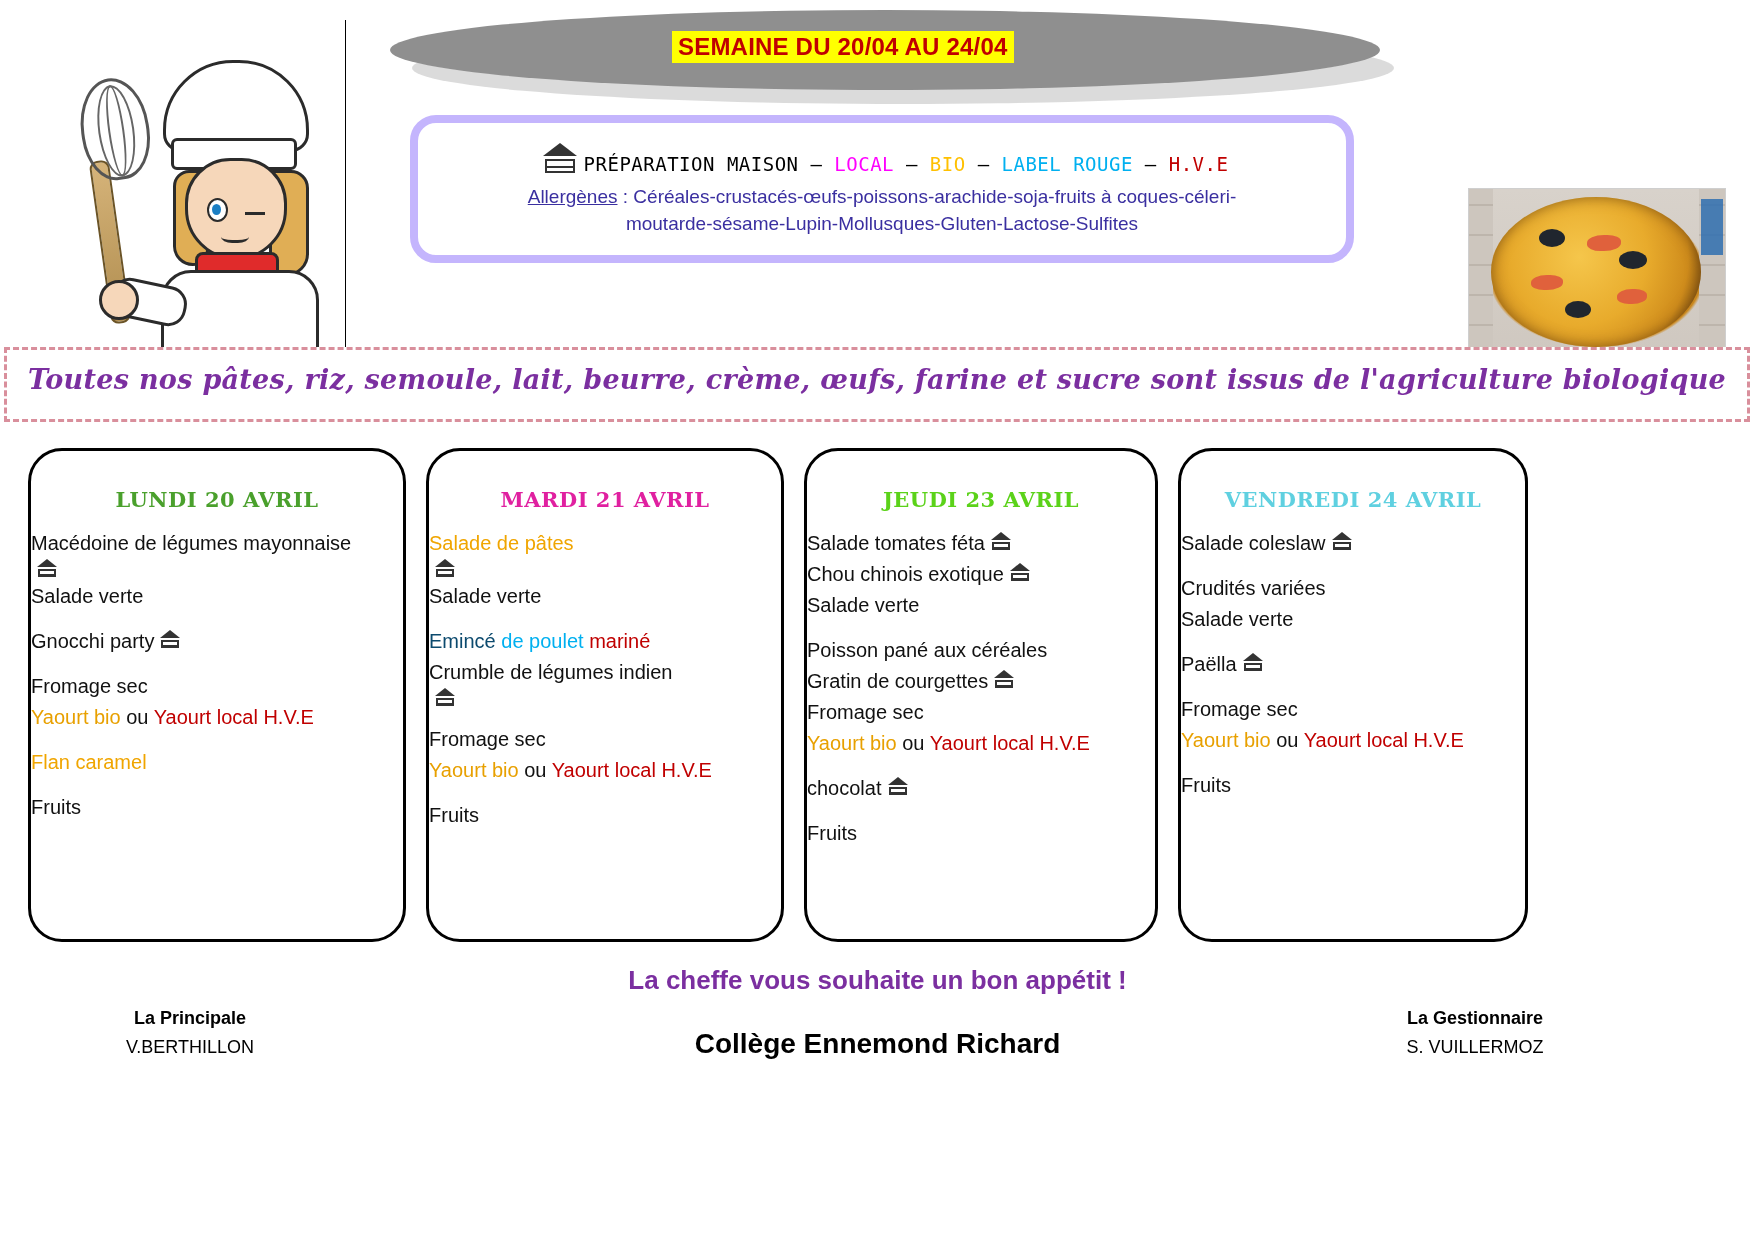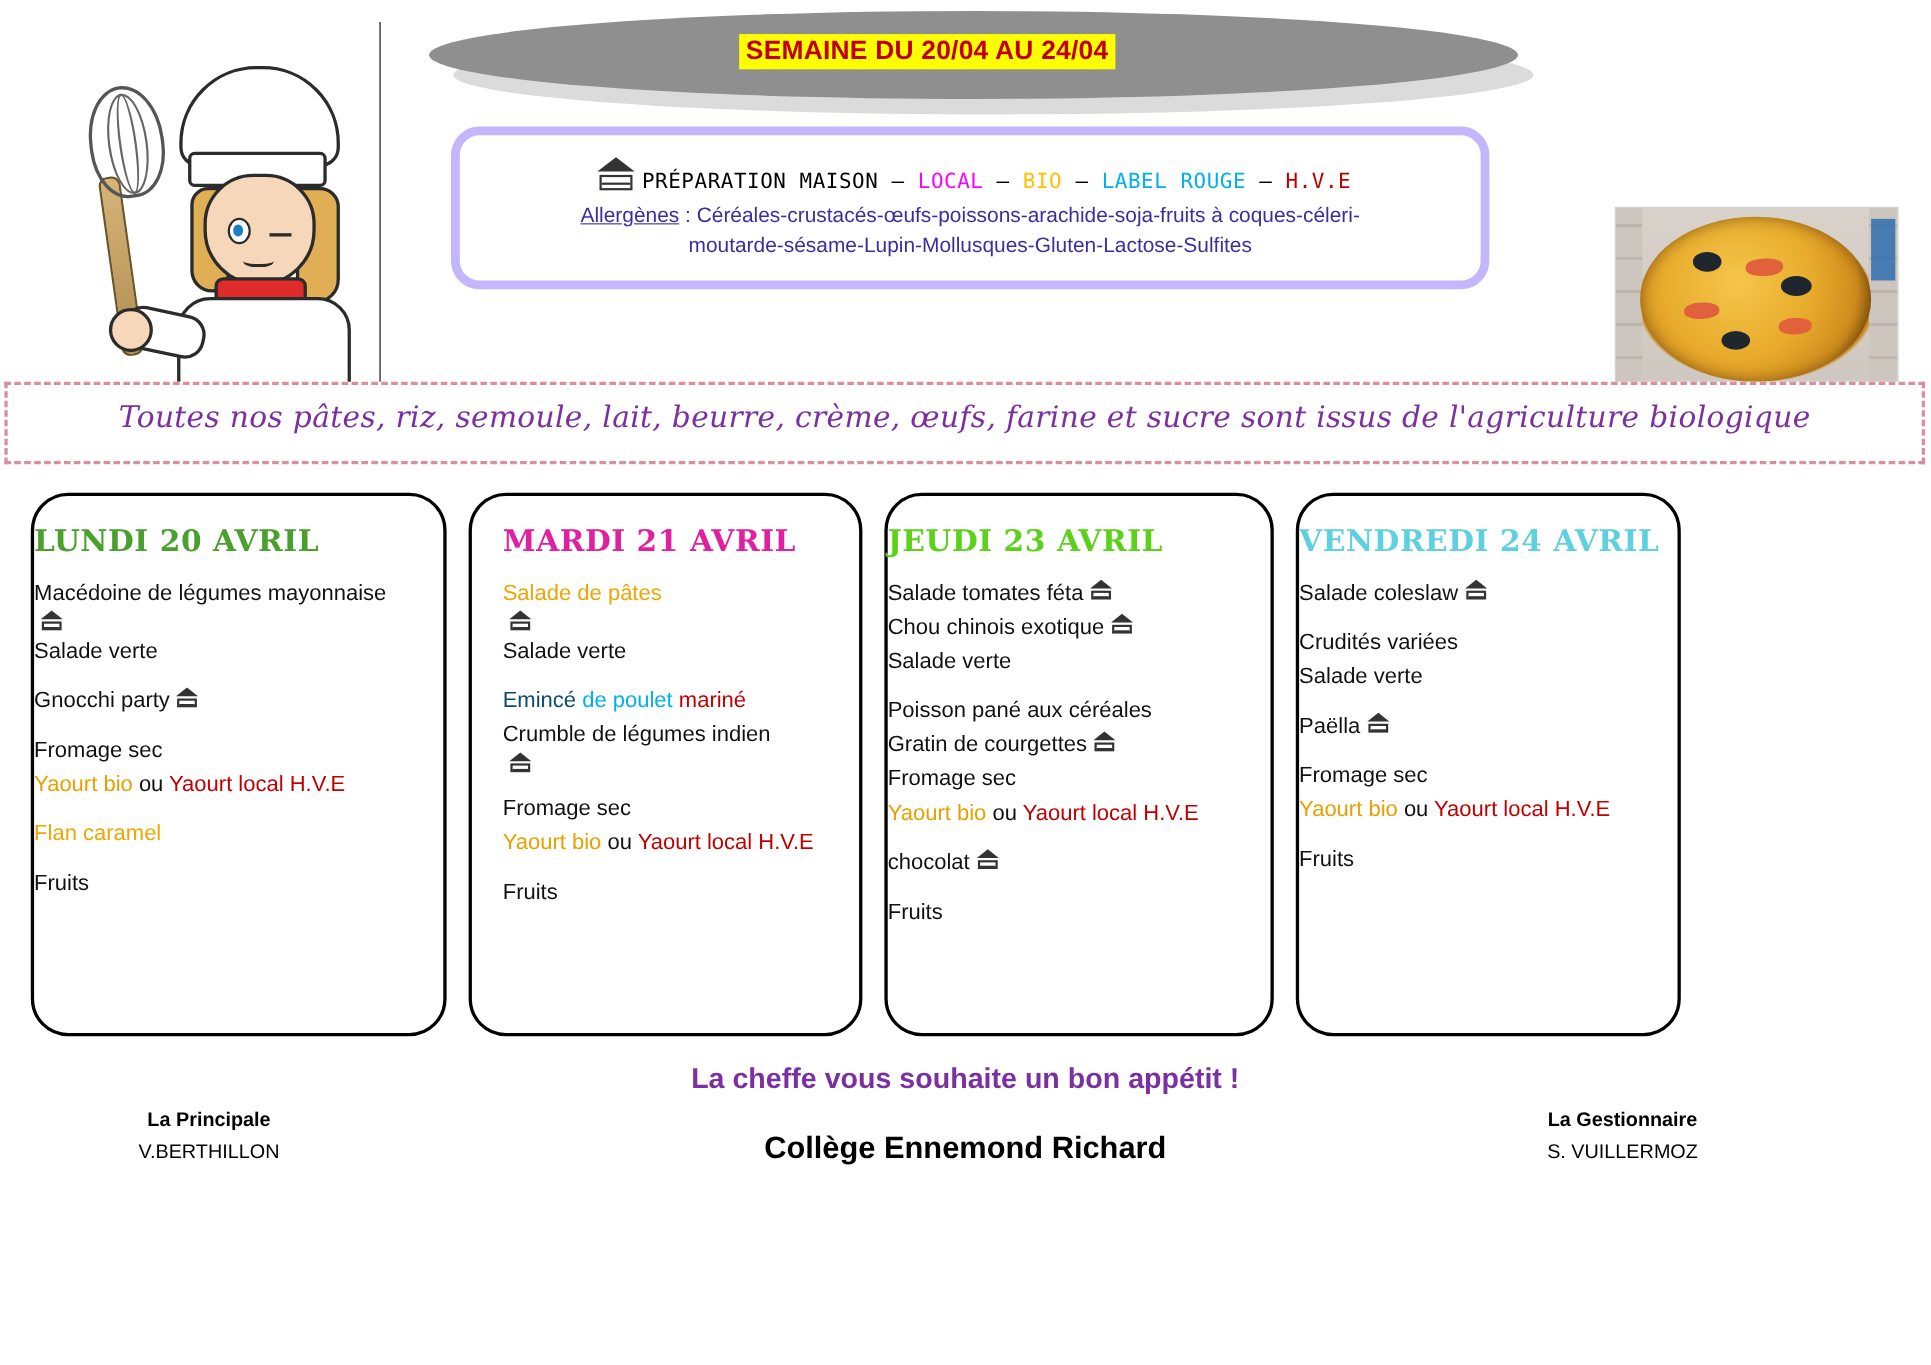--- a/index.html
+++ b/index.html
@@ -300,20 +300,21 @@
   }
 
   
   #bio-banner {
     position: absolute;
     left: 4px; top: 347px;
     width: 1746px; height: 75px;
     border: 3px dashed #d98f9c;
     box-sizing: border-box;
     background: #fff;
+    font-weight: bold;
   }
   #bio-banner .txt {
     position: absolute;
     left: 0; top: 14px;
     width: 100%;
     text-align: center;
     color: #7b2fa0;
     font-family: "DejaVu Serif", serif;
     font-style: italic;
     font-size: 27px;
@@ -330,30 +331,31 @@
   .day-card {
     position: absolute;
     top: 0;
     height: 494px;
     border: 3px solid #000;
     border-radius: 34px;
     box-sizing: border-box;
     background: #fff;
   }
   .day-card.d0 { left: 0px;    width: 378px; }
-  .day-card.d1 { left: 398px;  width: 358px; padding-left: 28px; }
+  .day-card.d1 { left: 398px;  width: 358px; }
   .day-card.d2 { left: 776px;  width: 354px; }
   .day-card.d3 { left: 1150px; width: 350px; }
 
   .day-title {
+    text-align: center;
     font-family: "DejaVu Serif", serif;
-    font-size: 27px;
+    font-size: 21px;
     font-weight: bold;
     letter-spacing: .5px;
-    margin-top: 26px;
+    margin-top: 36px;
   }
   .d0 .day-title { color: #4aa02c; }
   .d1 .day-title { color: #e020a0; }
   .d2 .day-title { color: #5bd219; }
   .d3 .day-title { color: #5fd0e0; }
 
   .menu-body {
     margin-top: 16px;
     text-align: left;
     font-size: 20px;

